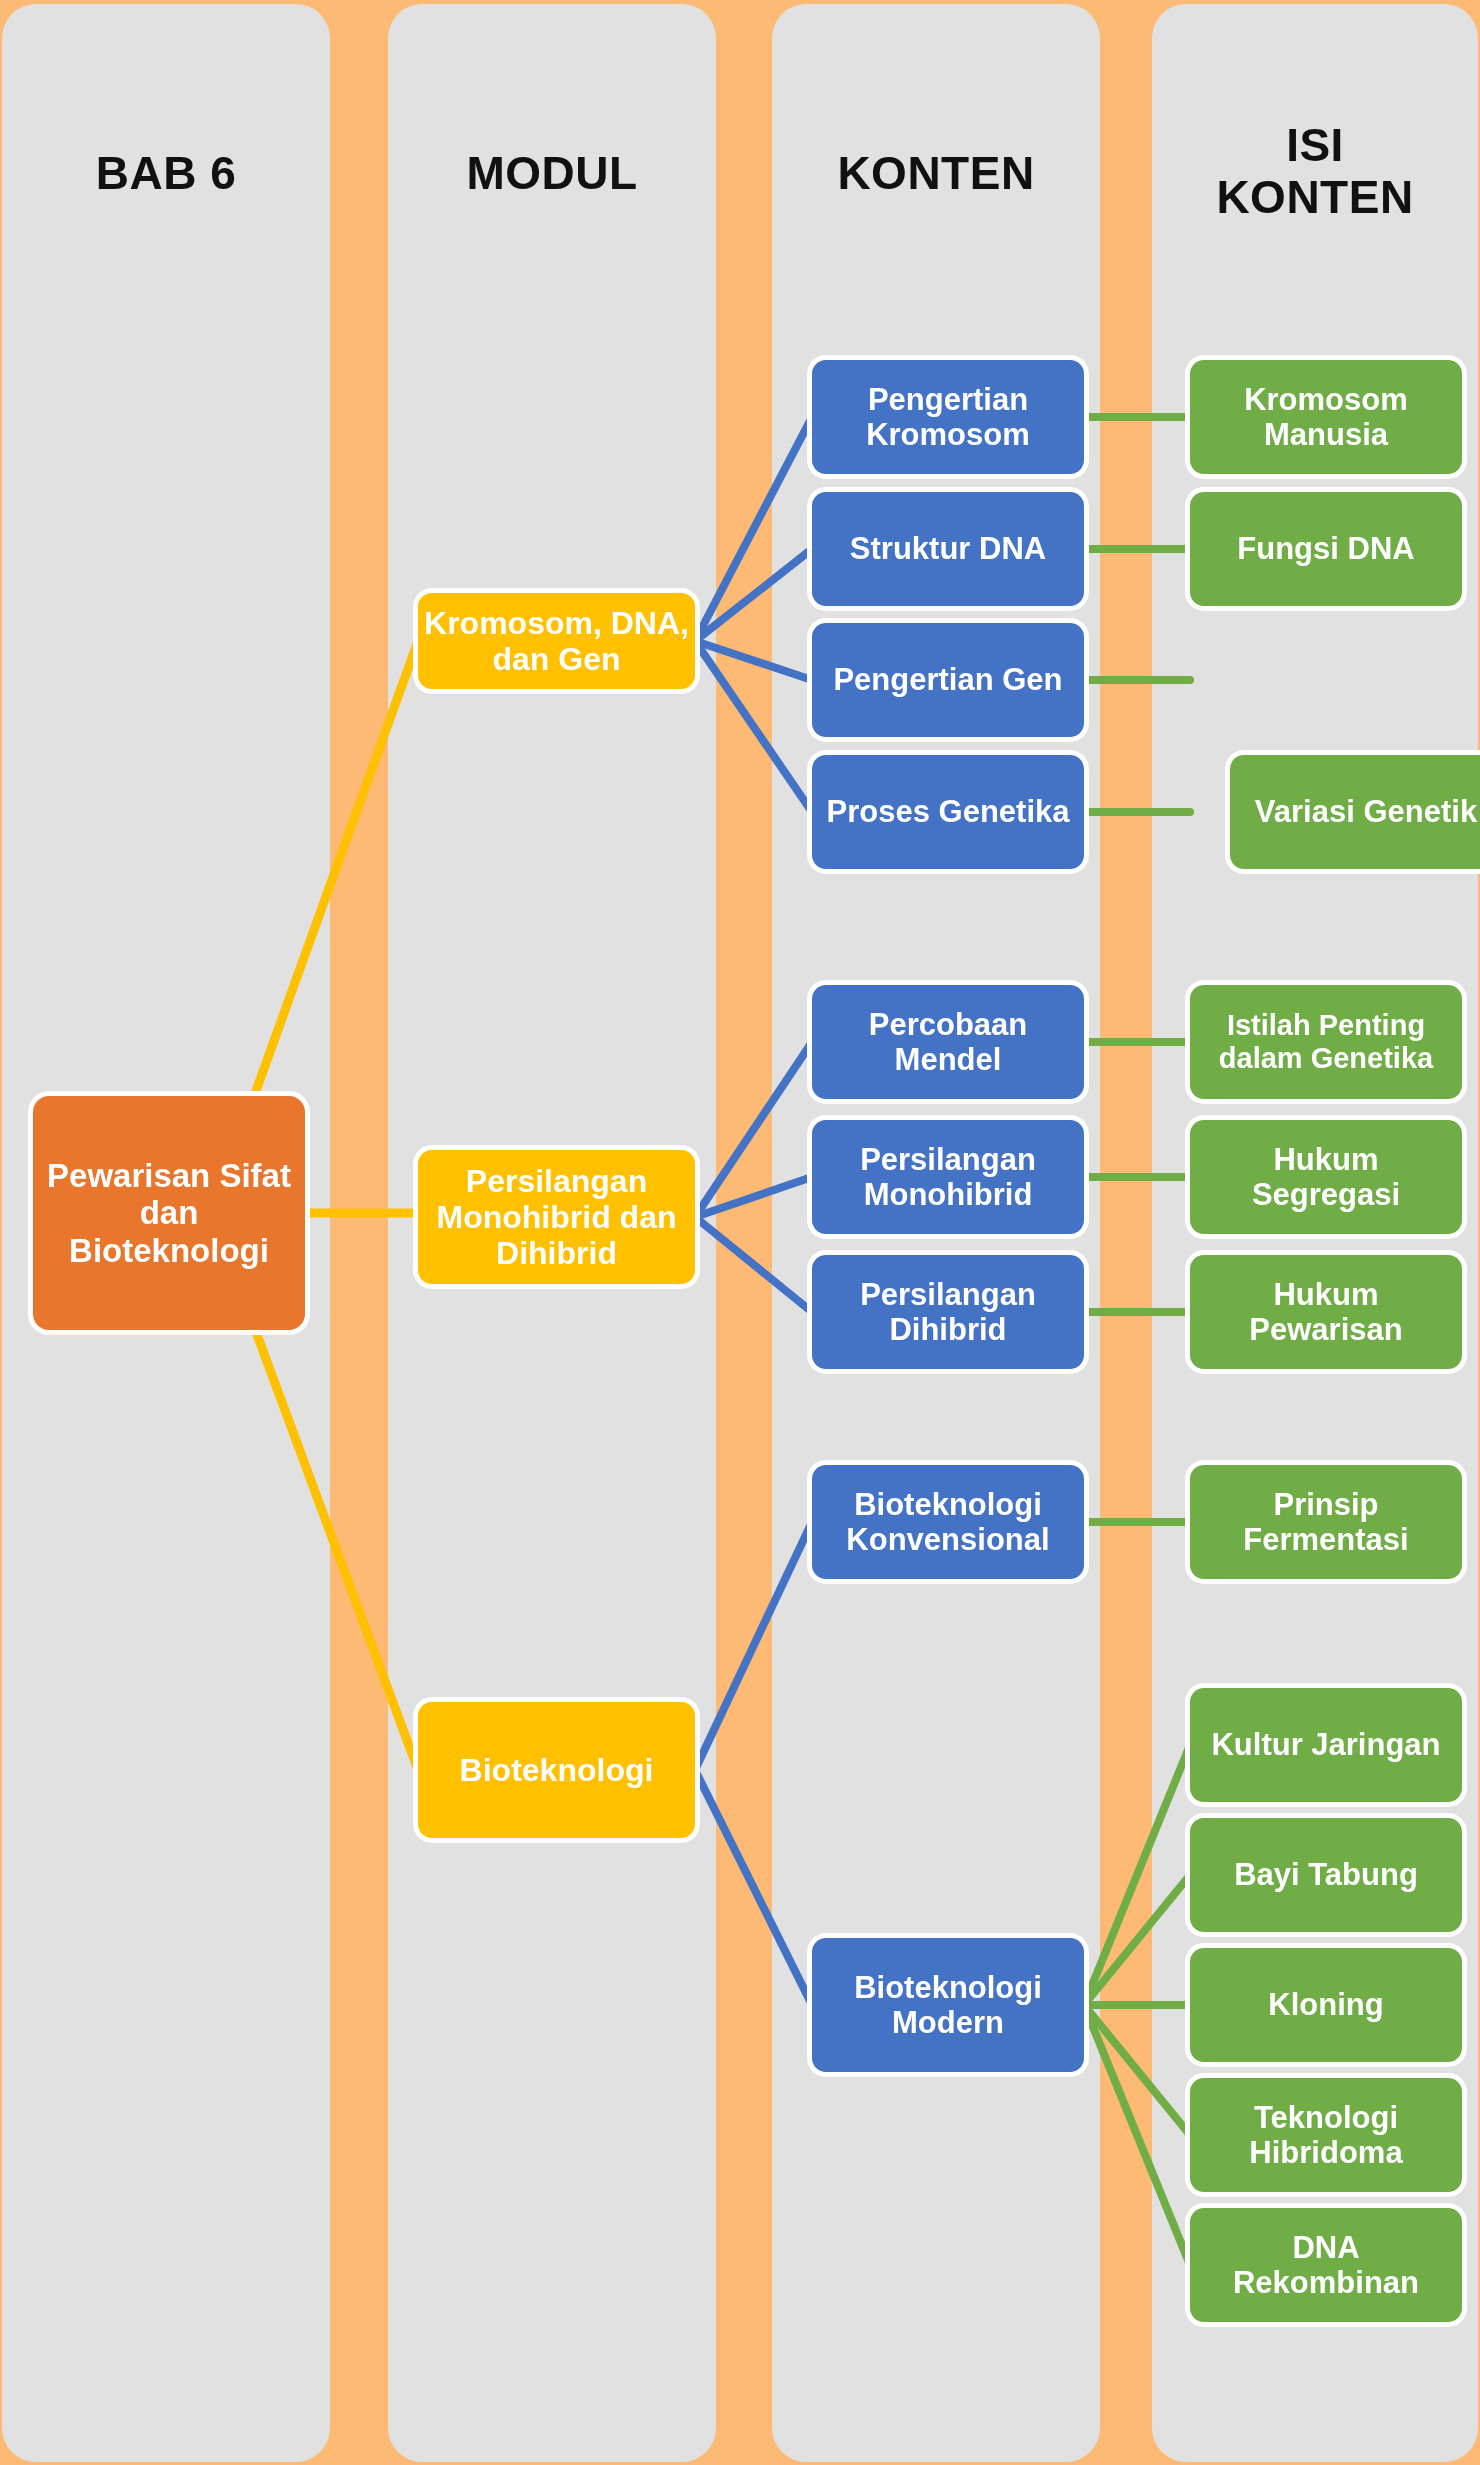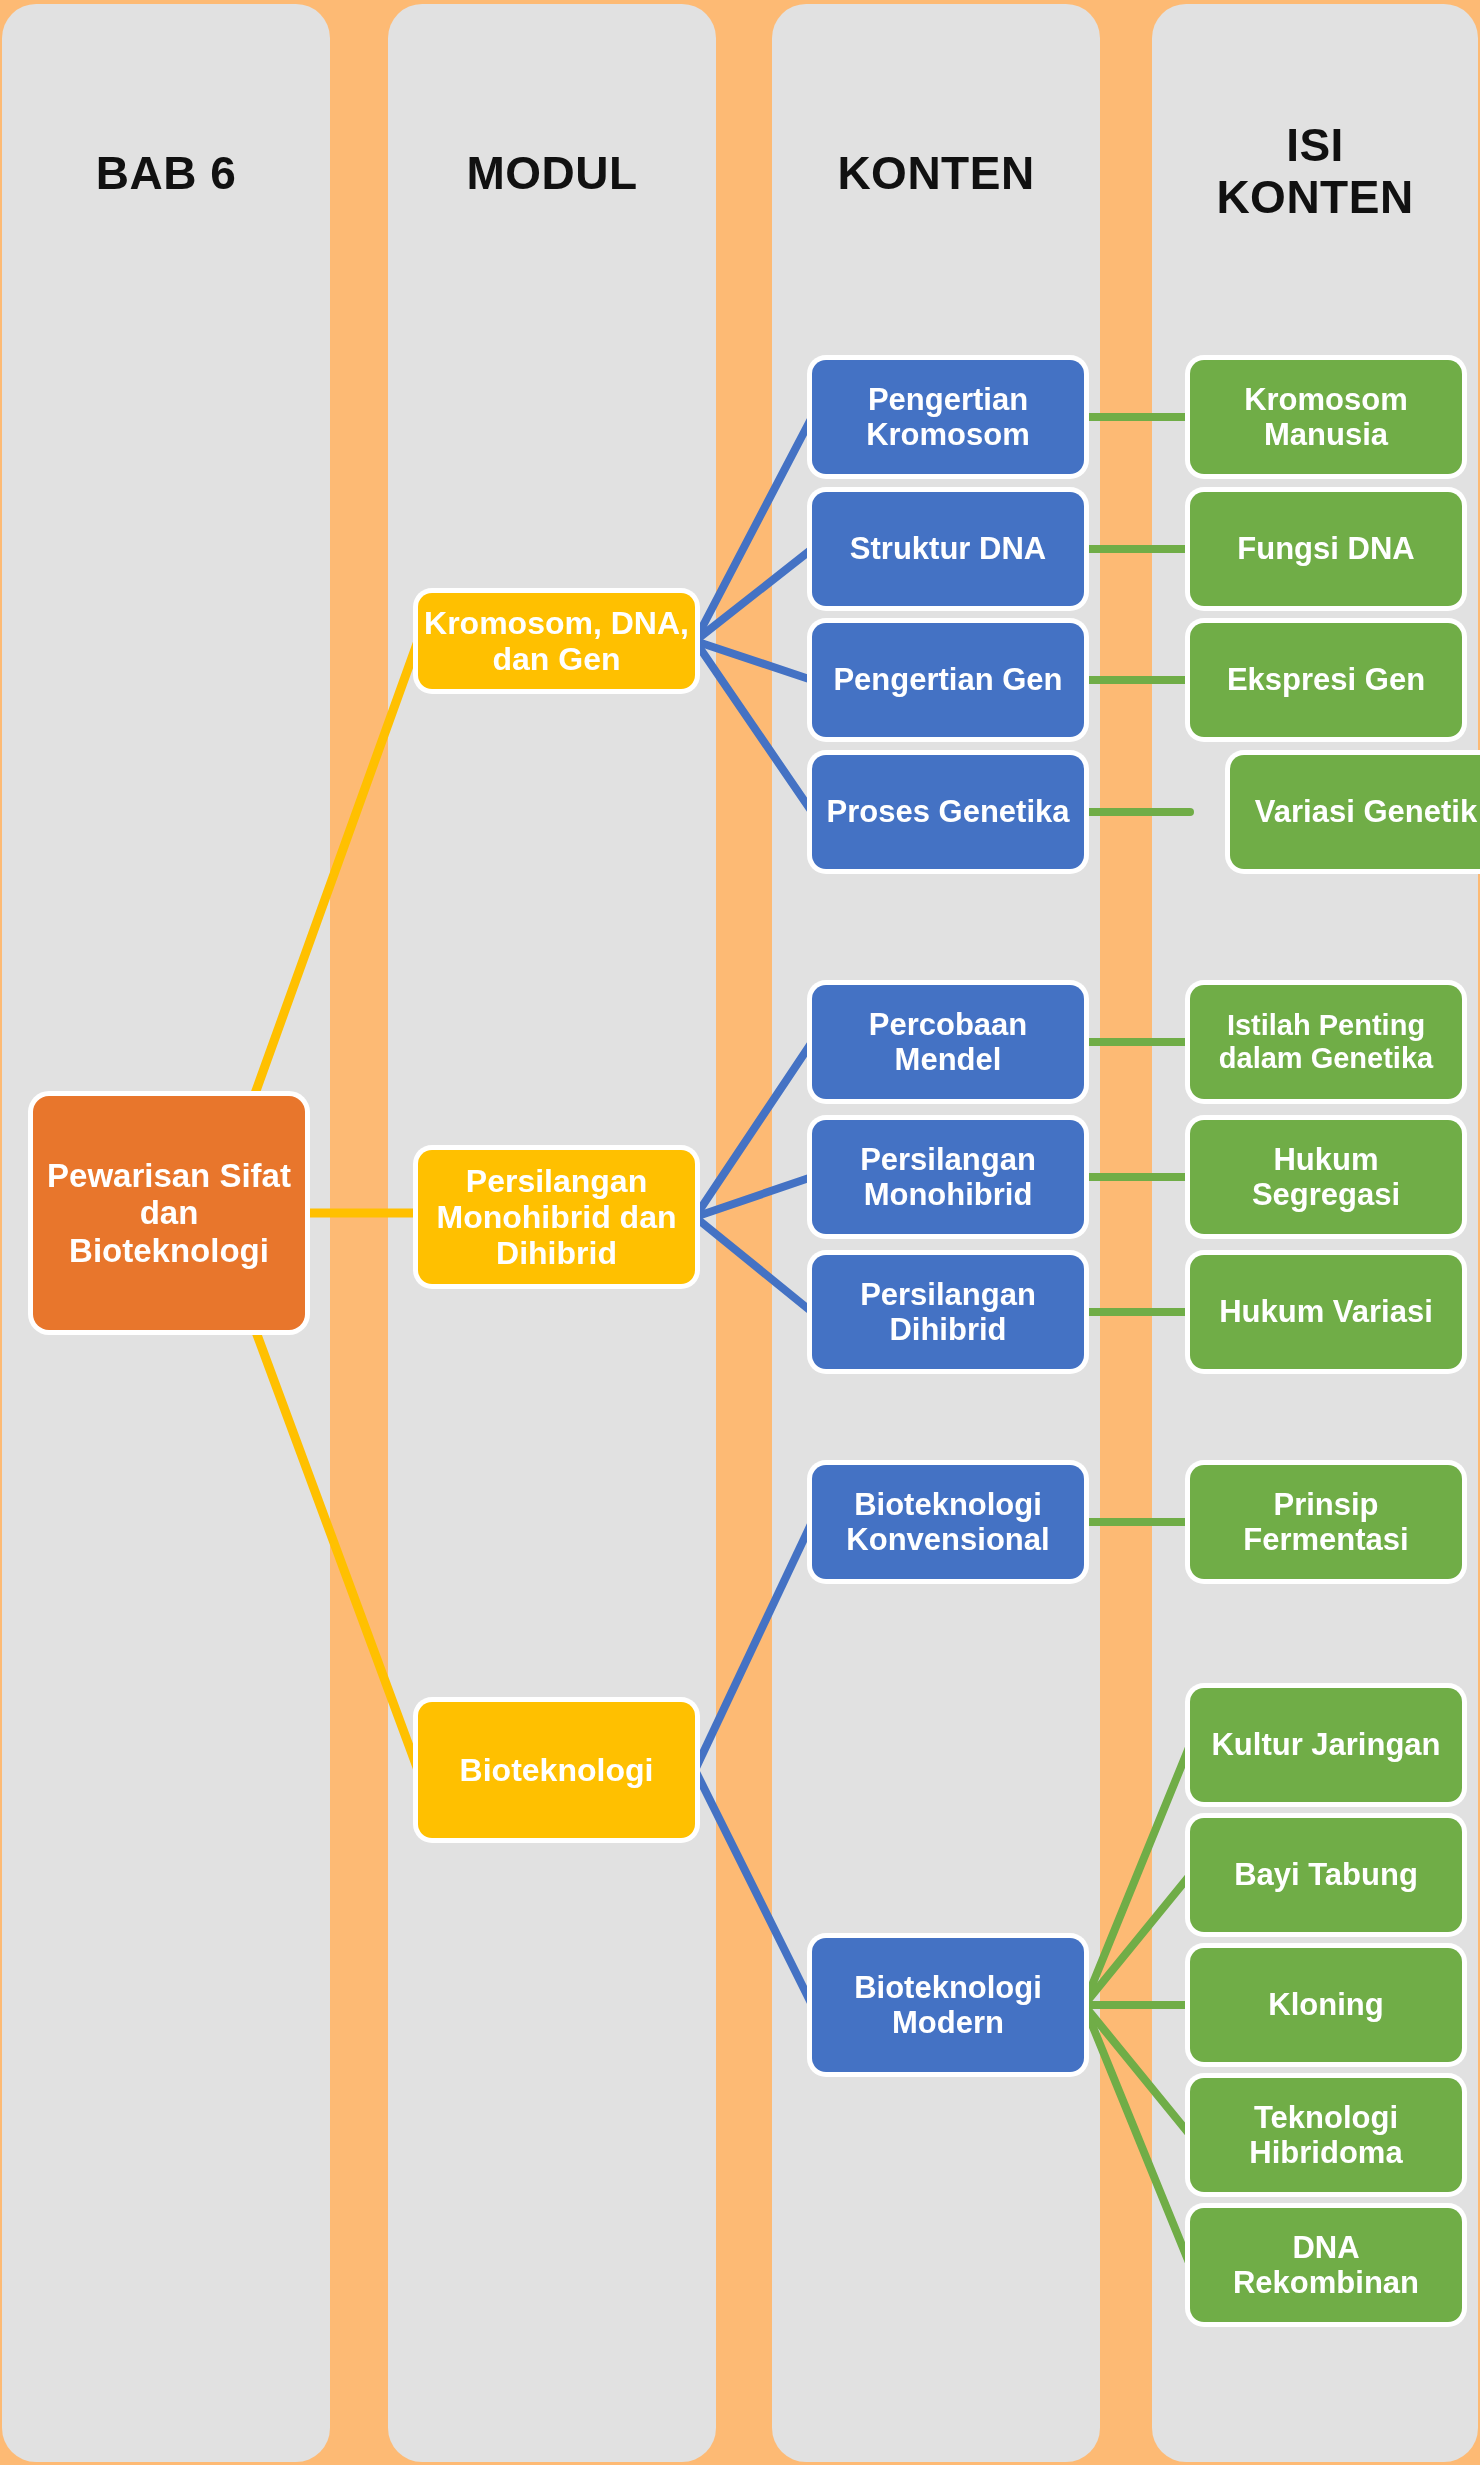--- a/index.html
+++ b/index.html
@@ -108,34 +108,31 @@
   <div class="node n-kon" style="left:812px;top:1938px;width:272px;height:134px;">
     <span>Bioteknologi Modern</span>
   </div>
 
   <div class="node n-isi" style="left:1190px;top:360px;width:272px;height:114px;">
     <span>Kromosom Manusia</span>
   </div>
   <div class="node n-isi" style="left:1190px;top:492px;width:272px;height:114px;">
     <span>Fungsi DNA</span>
   </div>
-  <div class="node n-isi" style="left:1190px;top:623px;width:272px;height:114px;">
-    <span>Ekspresi Gen</span>
-  </div>
   <div class="node n-isi" style="left:1230px;top:755px;width:272px;height:114px;">
     <span>Variasi Genetik</span>
   </div>
   <div class="node n-isi" style="left:1190px;top:985px;width:272px;height:114px;font-size:29px;">
     <span>Istilah Penting dalam Genetika</span>
   </div>
   <div class="node n-isi" style="left:1190px;top:1120px;width:272px;height:114px;">
     <span>Hukum Segregasi</span>
   </div>
   <div class="node n-isi" style="left:1190px;top:1255px;width:272px;height:114px;">
-    <span>Hukum Variasi</span>
+    <span>Hukum Pewarisan</span>
   </div>
   <div class="node n-isi" style="left:1190px;top:1465px;width:272px;height:114px;">
     <span>Prinsip Fermentasi</span>
   </div>
   <div class="node n-isi" style="left:1190px;top:1688px;width:272px;height:114px;">
     <span>Kultur Jaringan</span>
   </div>
   <div class="node n-isi" style="left:1190px;top:1818px;width:272px;height:114px;">
     <span>Bayi Tabung</span>
   </div>

